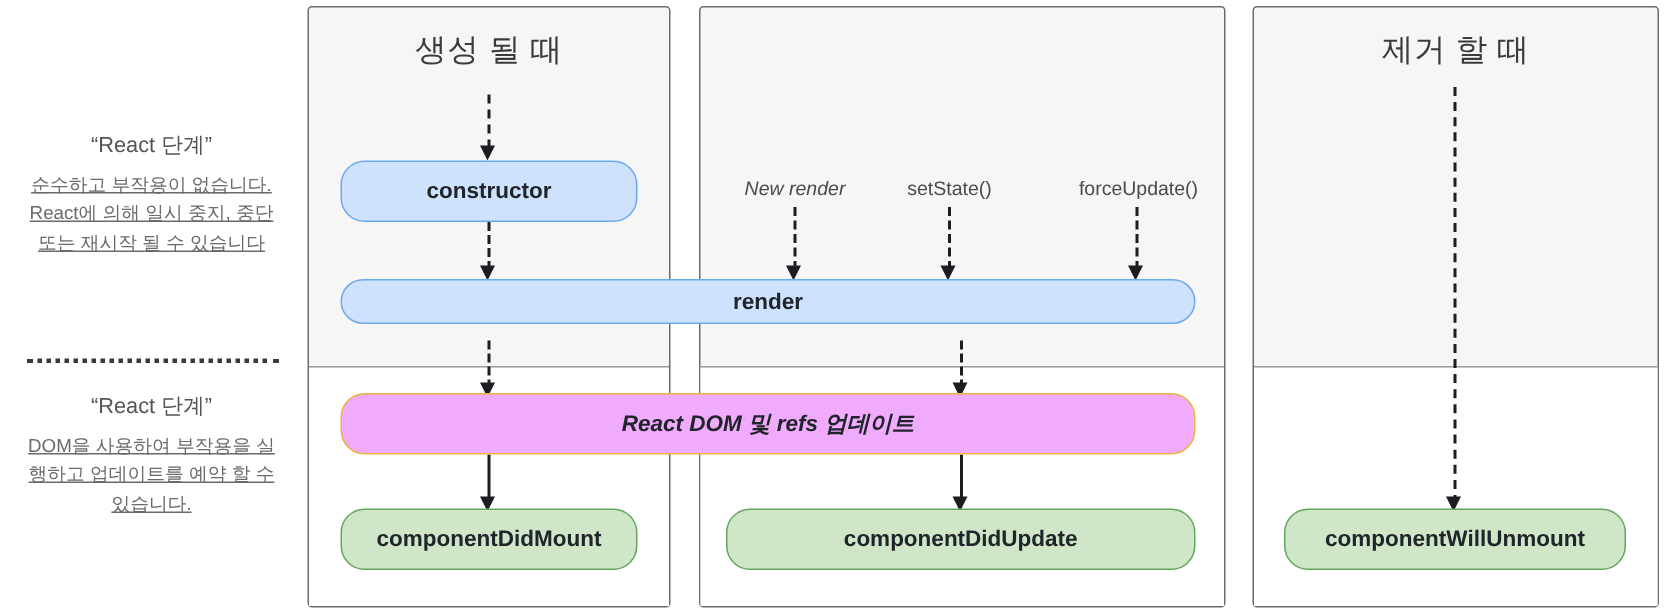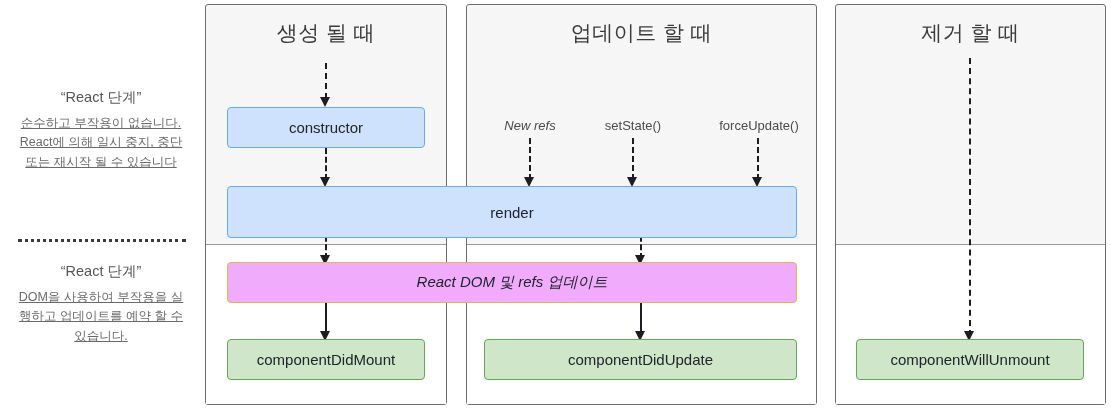--- a/index.html
+++ b/index.html
@@ -81,26 +81,27 @@
     text-align: center;
     font-size: 21px;
     color: #3b3b3b;
     letter-spacing: 0.5px;
   }
 
   
   .node {
     position: absolute;
     box-sizing: border-box;
-    border-radius: 4px;
+    border-radius: 16px;
     display: flex;
     align-items: center;
     justify-content: center;
     font-size: 15px;
     text-align: right;
+    font-weight: bold;
   }
   .node-blue {
     background: #cfe2fd;
     border: 1.2px solid #6aa9ef;
     color: #20242b;
   }
   .node-yellow {
     background: #f0abfc;
     border: 1.3px solid #e8b73e;
     color: #20242b;
@@ -161,30 +162,29 @@
 
   <div class="phase-band" style="left:205px; top:4px; width:242px; height:401px;">
     <div class="band-lower"></div>
     <div class="band-split"></div>
     <div class="col-title">생성 될 때</div>
   </div>
 
   <div class="phase-band" style="left:466px; top:4px; width:351px; height:401px;">
     <div class="band-lower"></div>
     <div class="band-split"></div>
-    <div class="col-title">업데이트 할 때</div>
   </div>
 
   <div class="phase-band" style="left:835px; top:4px; width:271px; height:401px;">
     <div class="band-lower"></div>
     <div class="band-split"></div>
     <div class="col-title">제거 할 때</div>
   </div>
 
-  <div class="trigger-label italic" style="left:480px; top:118px; width:100px;">New refs</div>
+  <div class="trigger-label italic" style="left:480px; top:118px; width:100px;">New render</div>
   <div class="trigger-label" style="left:583px; top:118px; width:100px;">setState()</div>
   <div class="trigger-label" style="left:704px; top:118px; width:110px;">forceUpdate()</div>
 
   <div class="conn conn-dashed" style="left:325px; top:63px; height:36px;"></div>
   <div class="arrowhead" style="left:320px; top:97px;"></div>
 
   <div class="conn conn-dashed" style="left:325px; top:148px; height:32px;"></div>
   <div class="arrowhead" style="left:320px; top:177px;"></div>
 
   <div class="conn conn-dashed" style="left:529px; top:138px; height:42px;"></div>
@@ -206,21 +206,21 @@
   <div class="arrowhead" style="left:320px; top:331px;"></div>
 
   <div class="conn conn-solid" style="left:640px; top:303px; height:33px;"></div>
   <div class="arrowhead" style="left:635px; top:331px;"></div>
 
   <div class="conn conn-dashed" style="left:969px; top:58px; height:278px;"></div>
   <div class="arrowhead" style="left:964px; top:331px;"></div>
 
   <div class="node node-blue" style="left:227px; top:107px; width:198px; height:41px;">constructor</div>
 
-  <div class="node node-blue" style="left:227px; top:186px; width:570px; height:52px;">render</div>
+  <div class="node node-blue" style="left:227px; top:186px; width:570px; height:30px;">render</div>
 
   <div class="node node-yellow" style="left:227px; top:262px; width:570px; height:41px;">React DOM 및 refs 업데이트</div>
 
   <div class="node node-green" style="left:227px; top:339px; width:198px; height:41px;">componentDidMount</div>
 
   <div class="node node-green" style="left:484px; top:339px; width:313px; height:41px;">componentDidUpdate</div>
 
   <div class="node node-green" style="left:856px; top:339px; width:228px; height:41px;">componentWillUnmount</div>
 
 </div>

